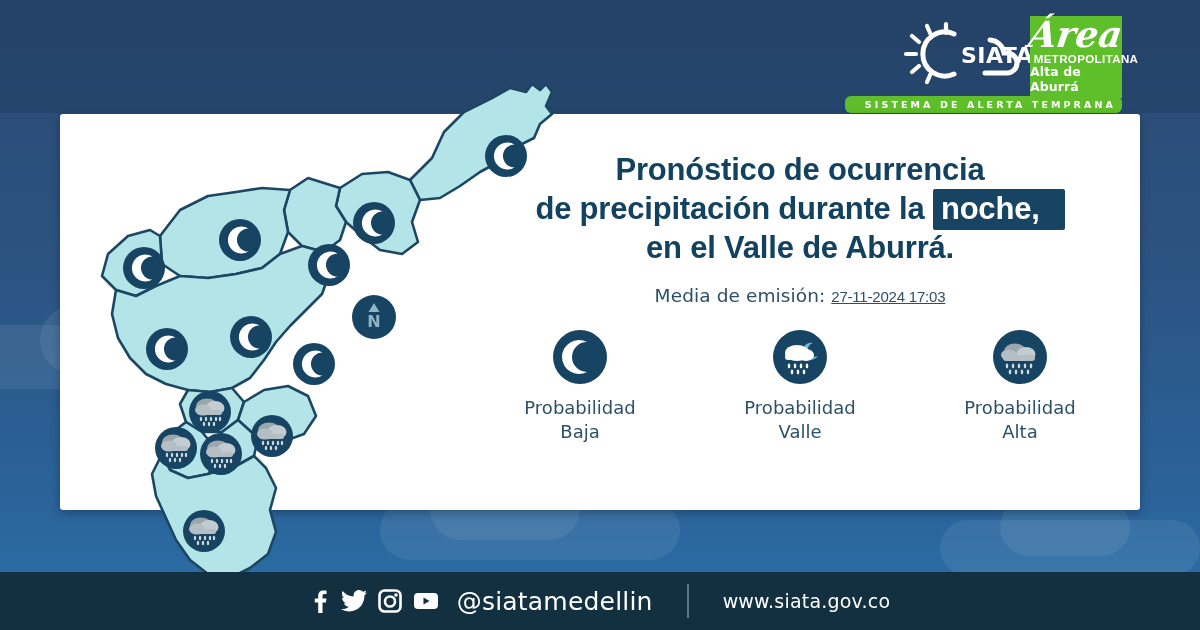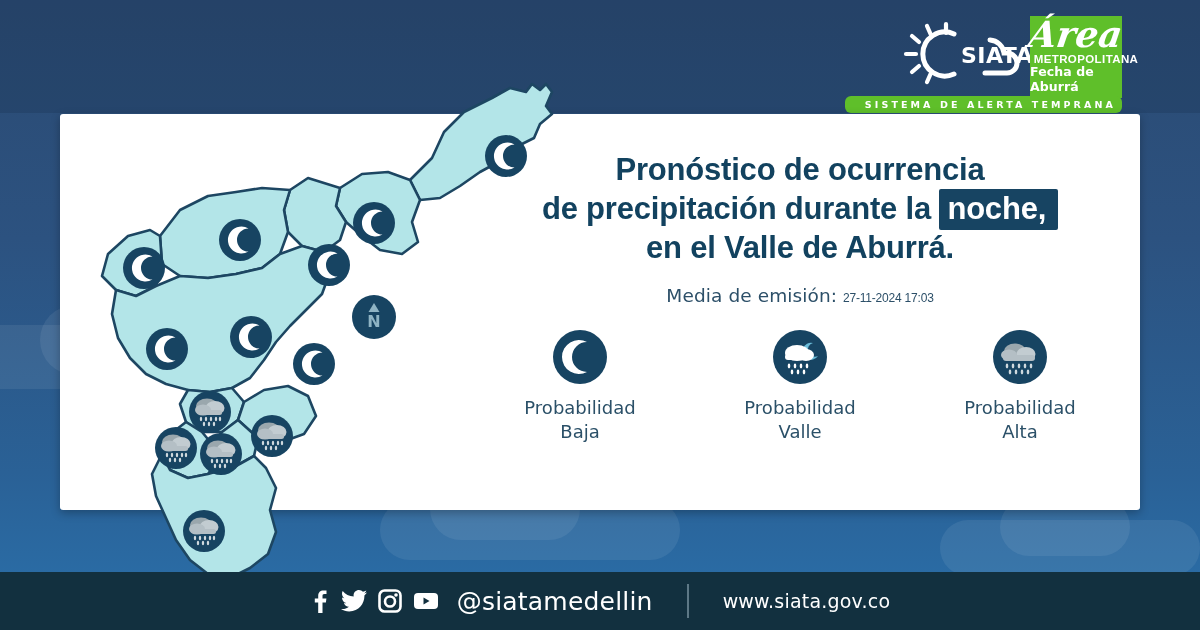--- a/index.html
+++ b/index.html
@@ -91,29 +91,29 @@
   .content {
     position:absolute; left:470px; top:150px; width:660px;
     text-align:center; color:#123f5c;
   }
   .headline {
     font-size:31px; font-weight:700; line-height:1.26;
     color:#12425f; letter-spacing:-.2px;
   }
   .hl {
     background:#174462; color:#ffffff;
-    padding:2px 12px 4px 8px; border-radius:2px;
+    padding:2px 25px 4px 8px; border-radius:2px;
     box-decoration-break: clone; -webkit-box-decoration-break: clone;
   }
   .emission {
     margin-top:18px; font-size:18.5px; color:#2c4f68;
     font-family:"DejaVu Sans", sans-serif; font-weight:400;
   }
   .emission .label { letter-spacing:.1px; }
-  .emission .value { font-size:12px; font-family:"Liberation Sans", sans-serif; letter-spacing:-.2px; }
+  .emission .value { font-size:15px; font-family:"Liberation Sans", sans-serif; letter-spacing:-.2px;text-decoration:underline; }
 
   .legend {
     position:absolute; left:470px; top:330px; width:660px;
     display:flex; justify-content:space-around; align-items:flex-start;
   }
   .legend-item { width:185px; text-align:center; }
   .legend-icon { width:54px; height:54px; margin:0 auto 12px auto; }
   .legend-label {
     font-size:18px; line-height:1.35; color:#2b5068;
     font-family:"DejaVu Sans", sans-serif;
@@ -150,21 +150,21 @@
           <line x1="44" y1="8" x2="44" y2="17"></line>
         </g>
         <path d="M52 18 A22 22 0 1 0 52 58" stroke="#ffffff" stroke-width="5" fill="none" stroke-linecap="round"></path>
         <path d="M88 24 a15 15 0 0 1 14 13 h3 a10 10 0 0 1 0 20 h-22" stroke="#ffffff" stroke-width="5" fill="none" stroke-linecap="round"></path>
         <text x="59" y="47" font-family="DejaVu Sans, sans-serif" font-size="22" font-weight="700" fill="#ffffff" letter-spacing="0.5">SIATA</text>
       </svg>
     </div>
     <div class="area-logo">
       <div class="area-script">Área</div>
       <div class="area-l1">METROPOLITANA</div>
-      <div class="area-l2">Fecha de Aburrá</div>
+      <div class="area-l2">Alta de Aburrá</div>
     </div>
   </div>
   <div class="tagline">SISTEMA DE ALERTA TEMPRANA</div>
 
   <div class="card"></div>
 
   <div class="map-wrap">
     <svg viewBox="0 0 520 545" width="520" height="545">
       <defs>
         <g id="moon-glyph">

